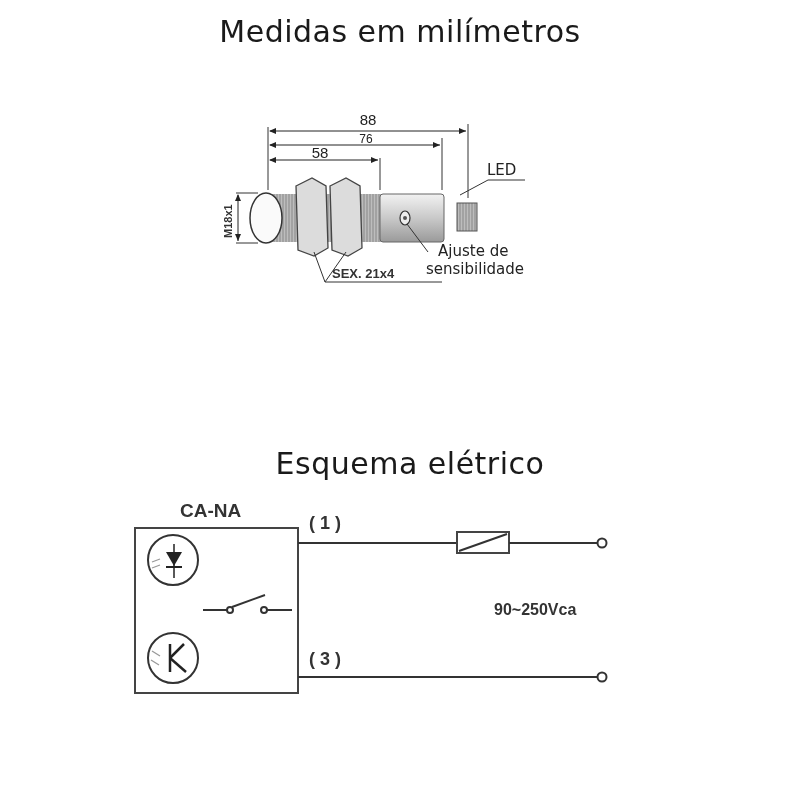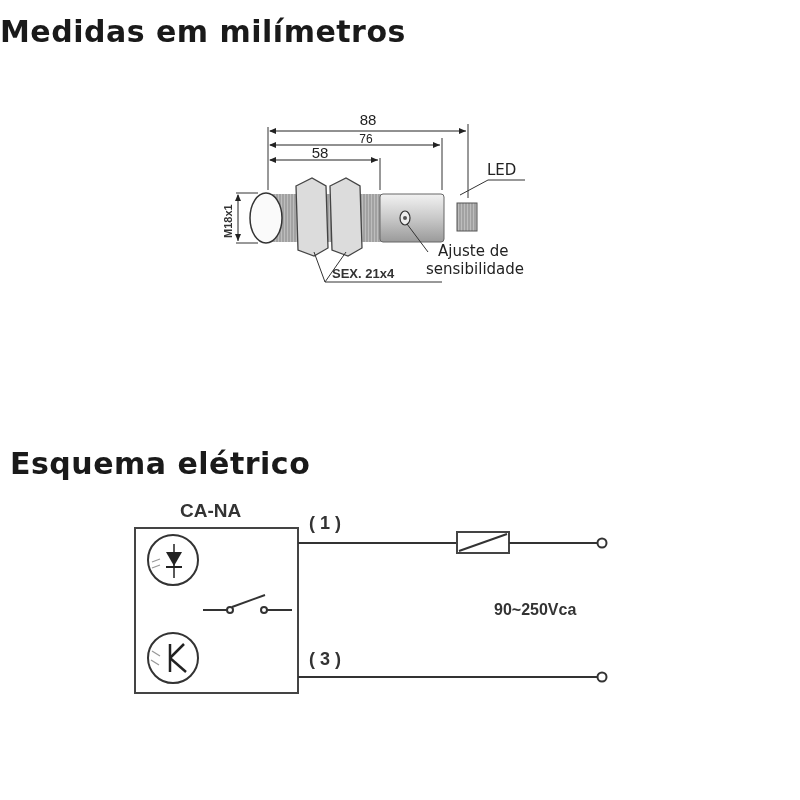--- a/index.html
+++ b/index.html
@@ -1,17 +1,17 @@
 <!DOCTYPE html>
 <html><head>
   <meta charset="utf-8">
   <style>
     html, body { margin: 0; padding: 0; background: #ffffff; }
     body { width: 800px; height: 800px; position: relative; overflow: hidden; font-family: "DejaVu Sans", sans-serif; color: #111; }
-    .title { position: absolute; left: 0; width: 800px; text-align: left; font-family: "DejaVu Sans", sans-serif; font-weight: bold; color: #1a1a1a; }
+    .title { position: absolute; left: 0; width: 800px; text-align: center; font-family: "DejaVu Sans", sans-serif; font-weight: normal; color: #1a1a1a; }
     #title-top { top: 14px; font-size: 30px; letter-spacing: 0.5px; }
     #title-bottom { top: 446px; font-size: 30px; left: 10px; letter-spacing: 0.5px; }
     svg { position: absolute; left: 0; top: 0; }
     .dim { font-family: "Liberation Sans", sans-serif; font-size: 15px; fill: #222; }
     .dim-small { font-family: "Liberation Sans", sans-serif; font-size: 12px; fill: #222; }
     .label { font-family: "DejaVu Sans", sans-serif; font-size: 15px; fill: #222; }
     .bold-label { font-family: "Liberation Sans", sans-serif; font-weight: bold; fill: #333; }
   </style>
 </head>
 <body>

